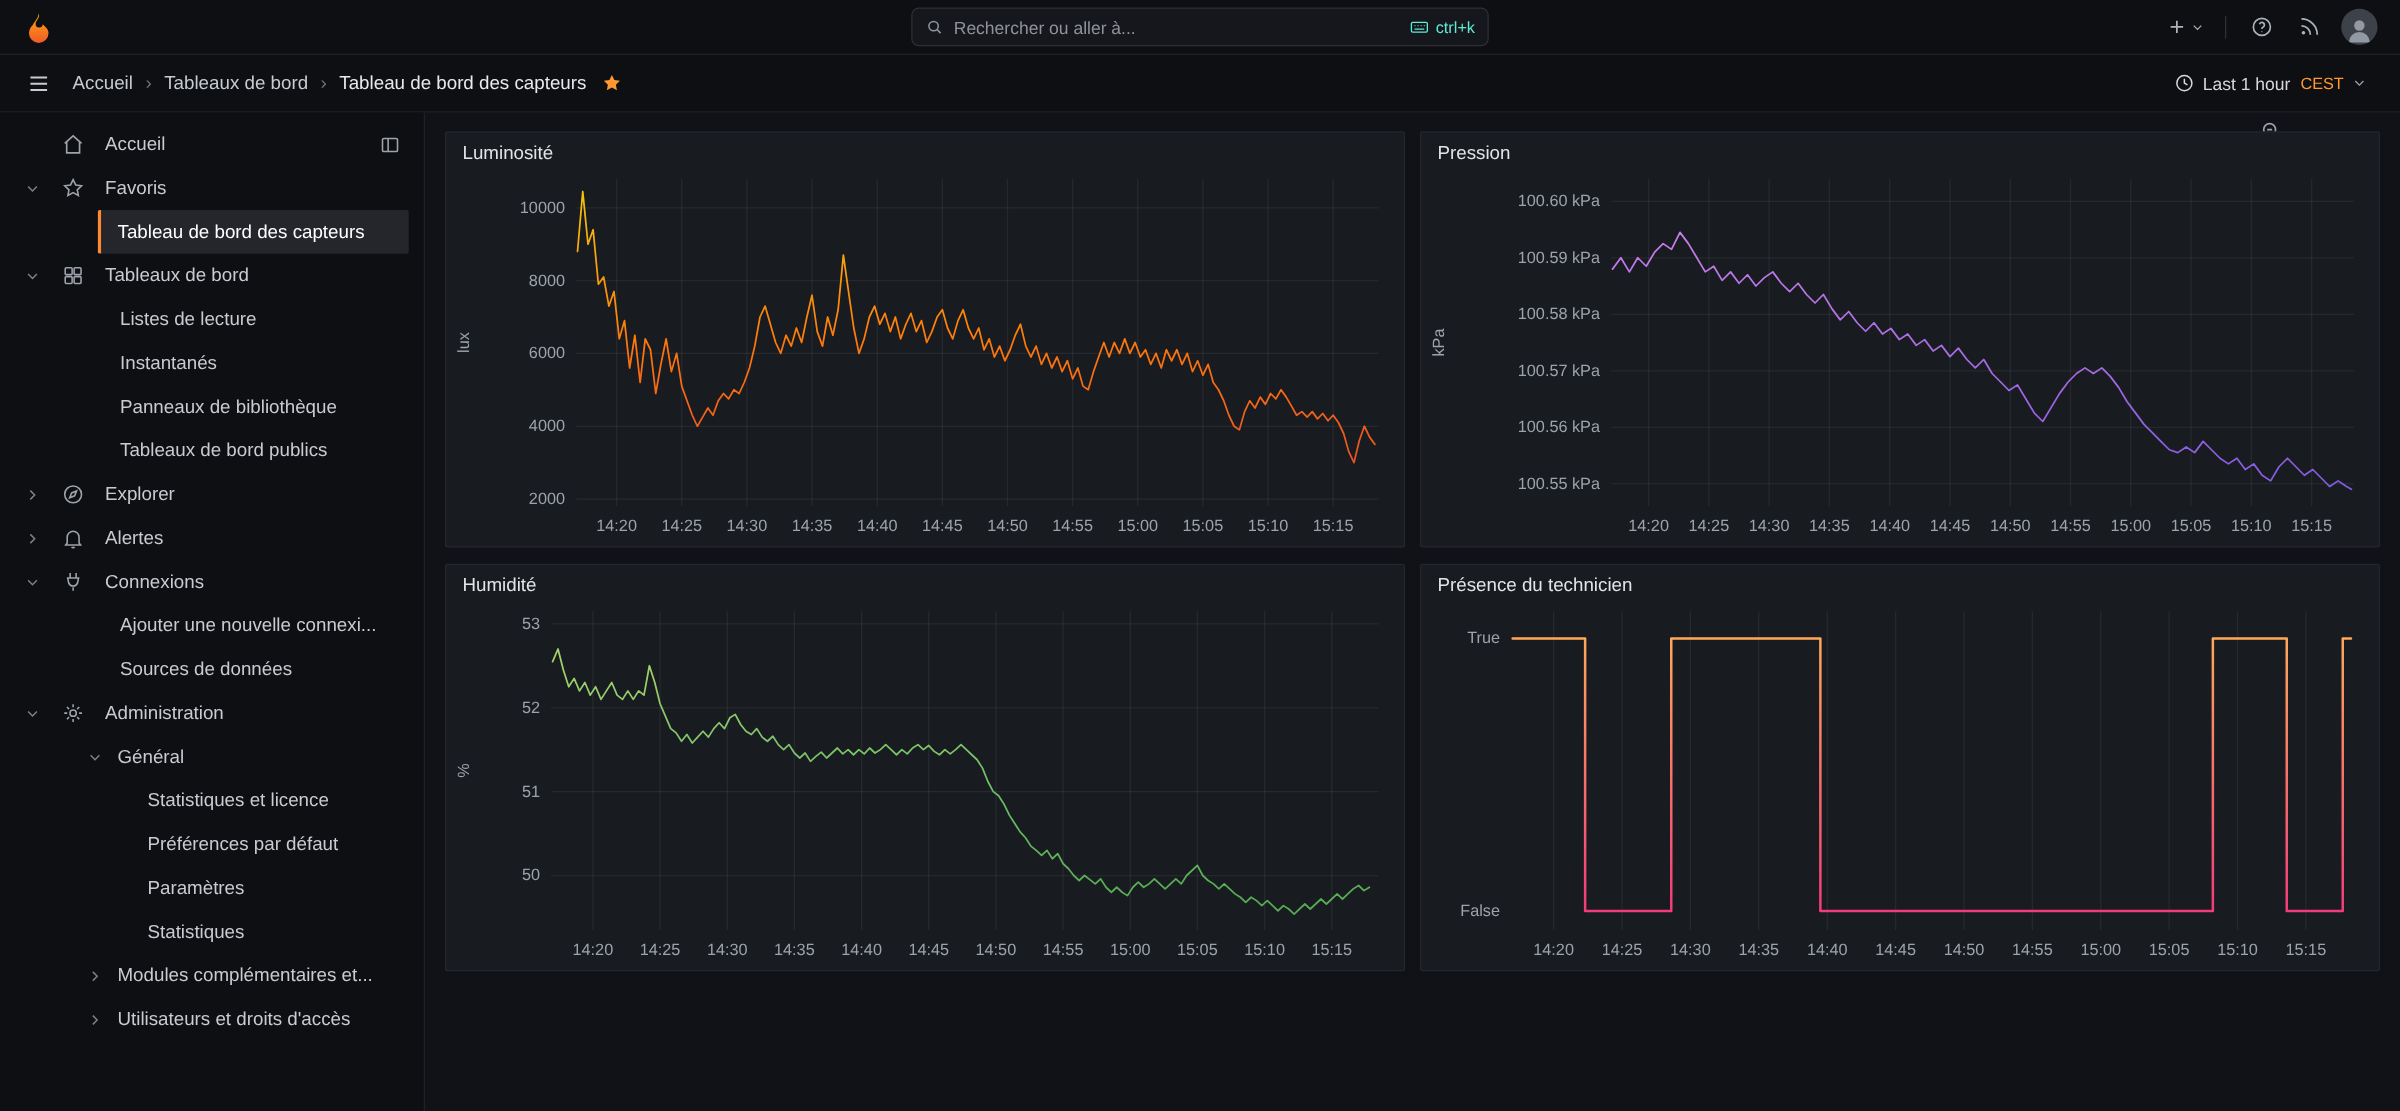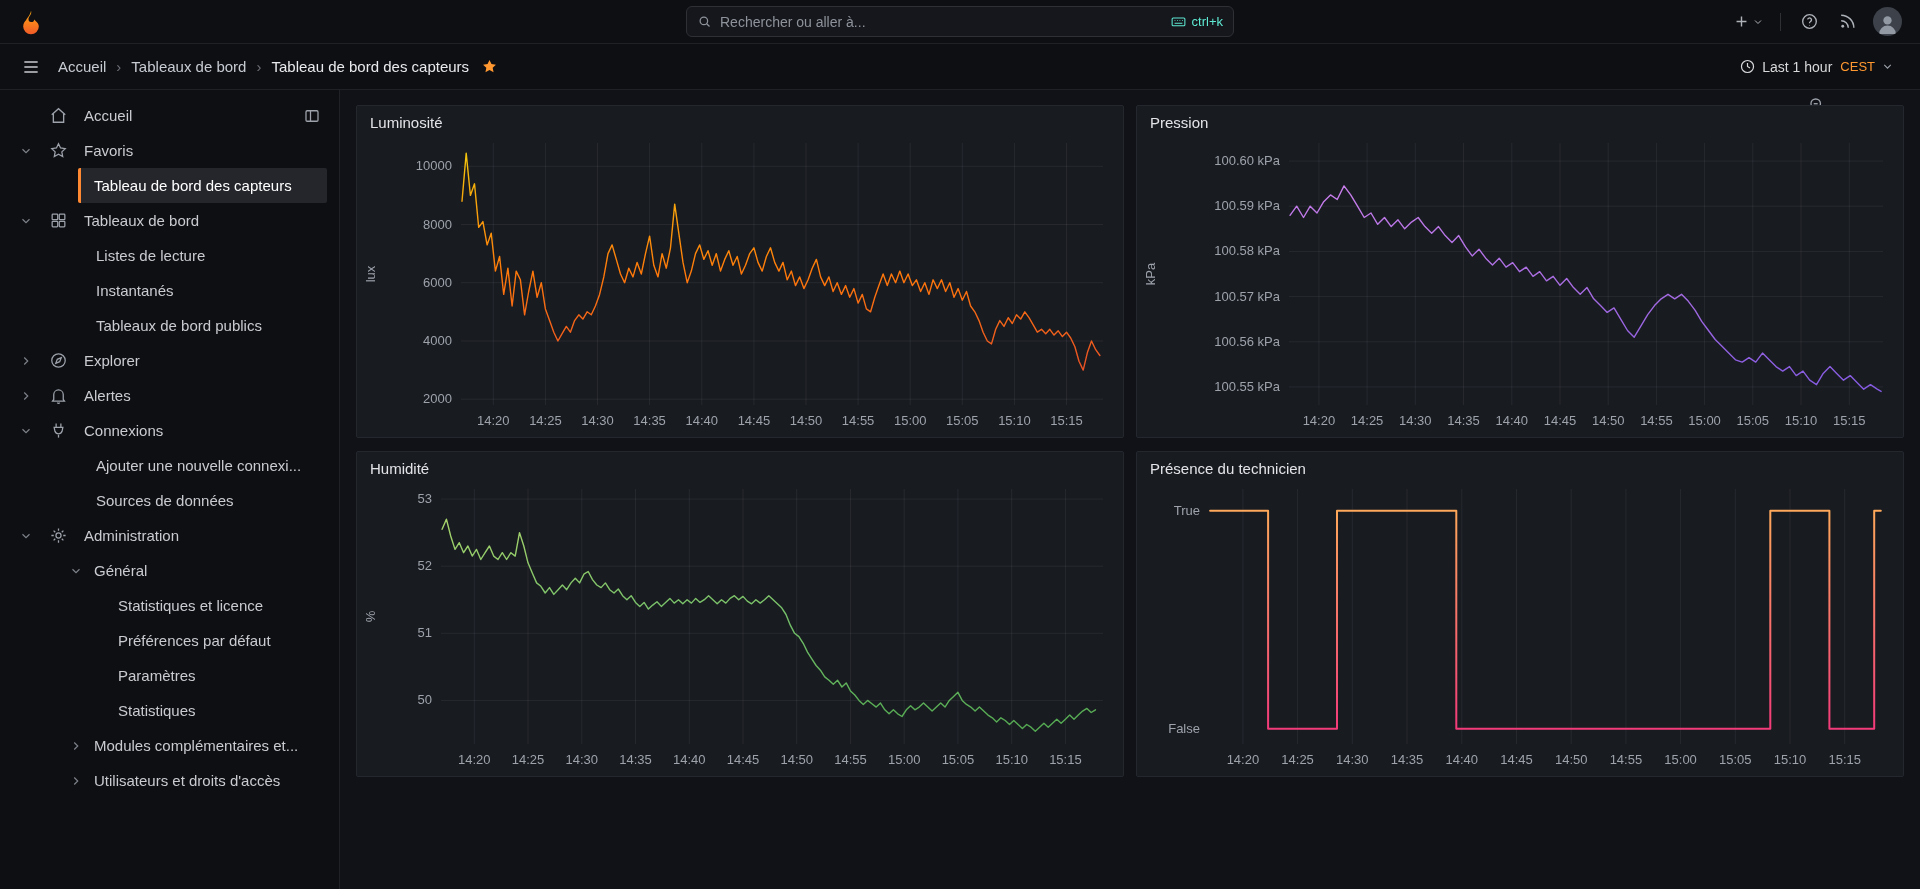--- a/index.html
+++ b/index.html
@@ -12,21 +12,21 @@
   .app { width:1920px; height:889px; display:flex; flex-direction:column; }
 
   
   .topbar {
     height:44px; flex:none; background:#0E0F13; border-bottom:1px solid #1F2126;
     display:flex; align-items:center; padding:0 18px; position:relative;
   }
   .logo { width:26px; height:26px; cursor:pointer; }
   .topbar-center { position:absolute; left:0; right:0; display:flex; justify-content:center; pointer-events:none; }
   .searchbox {
-    pointer-events:auto; width:548px; height:31px; background:#16171C;
+    pointer-events:auto; width:462px; height:31px; background:#16171C;
     border:1px solid #2E3036; border-radius:6px; display:flex; align-items:center;
     padding:0 10px; color:#8E939B; cursor:text;
   }
   .searchbox .ph { margin-left:8px; flex:1; font-size:14px; color:#8E939B; white-space:nowrap; }
   .shortcut { display:flex; align-items:center; gap:5px; color:#5eead4; font-size:13px; }
   .topbar-right { margin-left:auto; display:flex; align-items:center; gap:6px; }
   .tb-iconbtn {
     background:none; border:none; color:#AEB2B9; width:32px; height:32px;
     display:flex; align-items:center; justify-content:center; cursor:pointer; border-radius:4px;
   }
@@ -319,20 +319,23 @@
             </svg>
         </span>
         <span class="lbl">Tableaux de bord</span>
       </div>
 
       <div class="srow l1">
         <span class="lbl">Listes de lecture</span>
       </div>
       <div class="srow l1">
         <span class="lbl">Instantanés</span>
+      </div>
+      <div class="srow l1">
+        <span class="lbl">Panneaux de bibliothèque</span>
       </div>
       <div class="srow l1">
         <span class="lbl">Tableaux de bord publics</span>
       </div>
 
       <div class="srow">
         <span class="chev">
           <svg viewBox="0 0 24 24" width="14" height="14" fill="none" stroke="currentColor" stroke-width="2">
               <path d="M9 6l6 6-6 6"></path>
             </svg>

